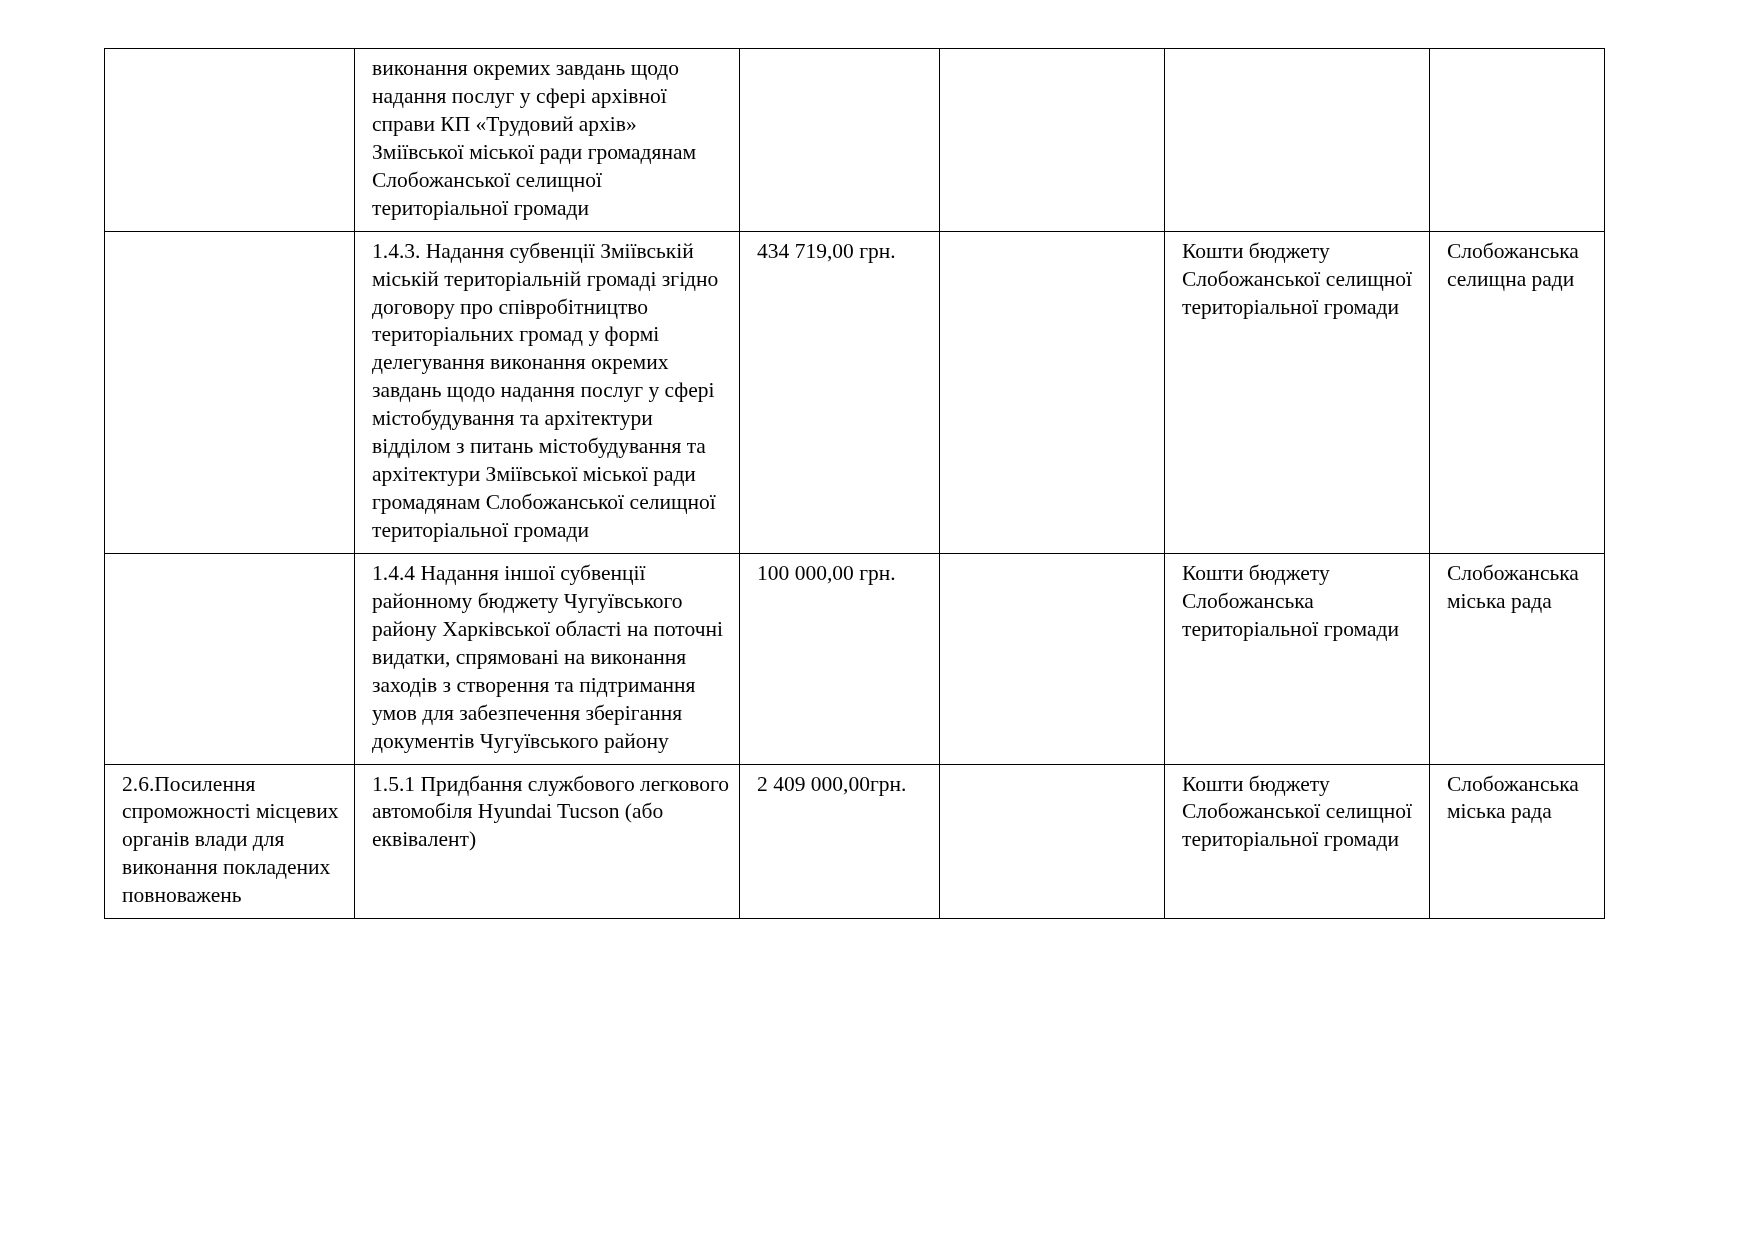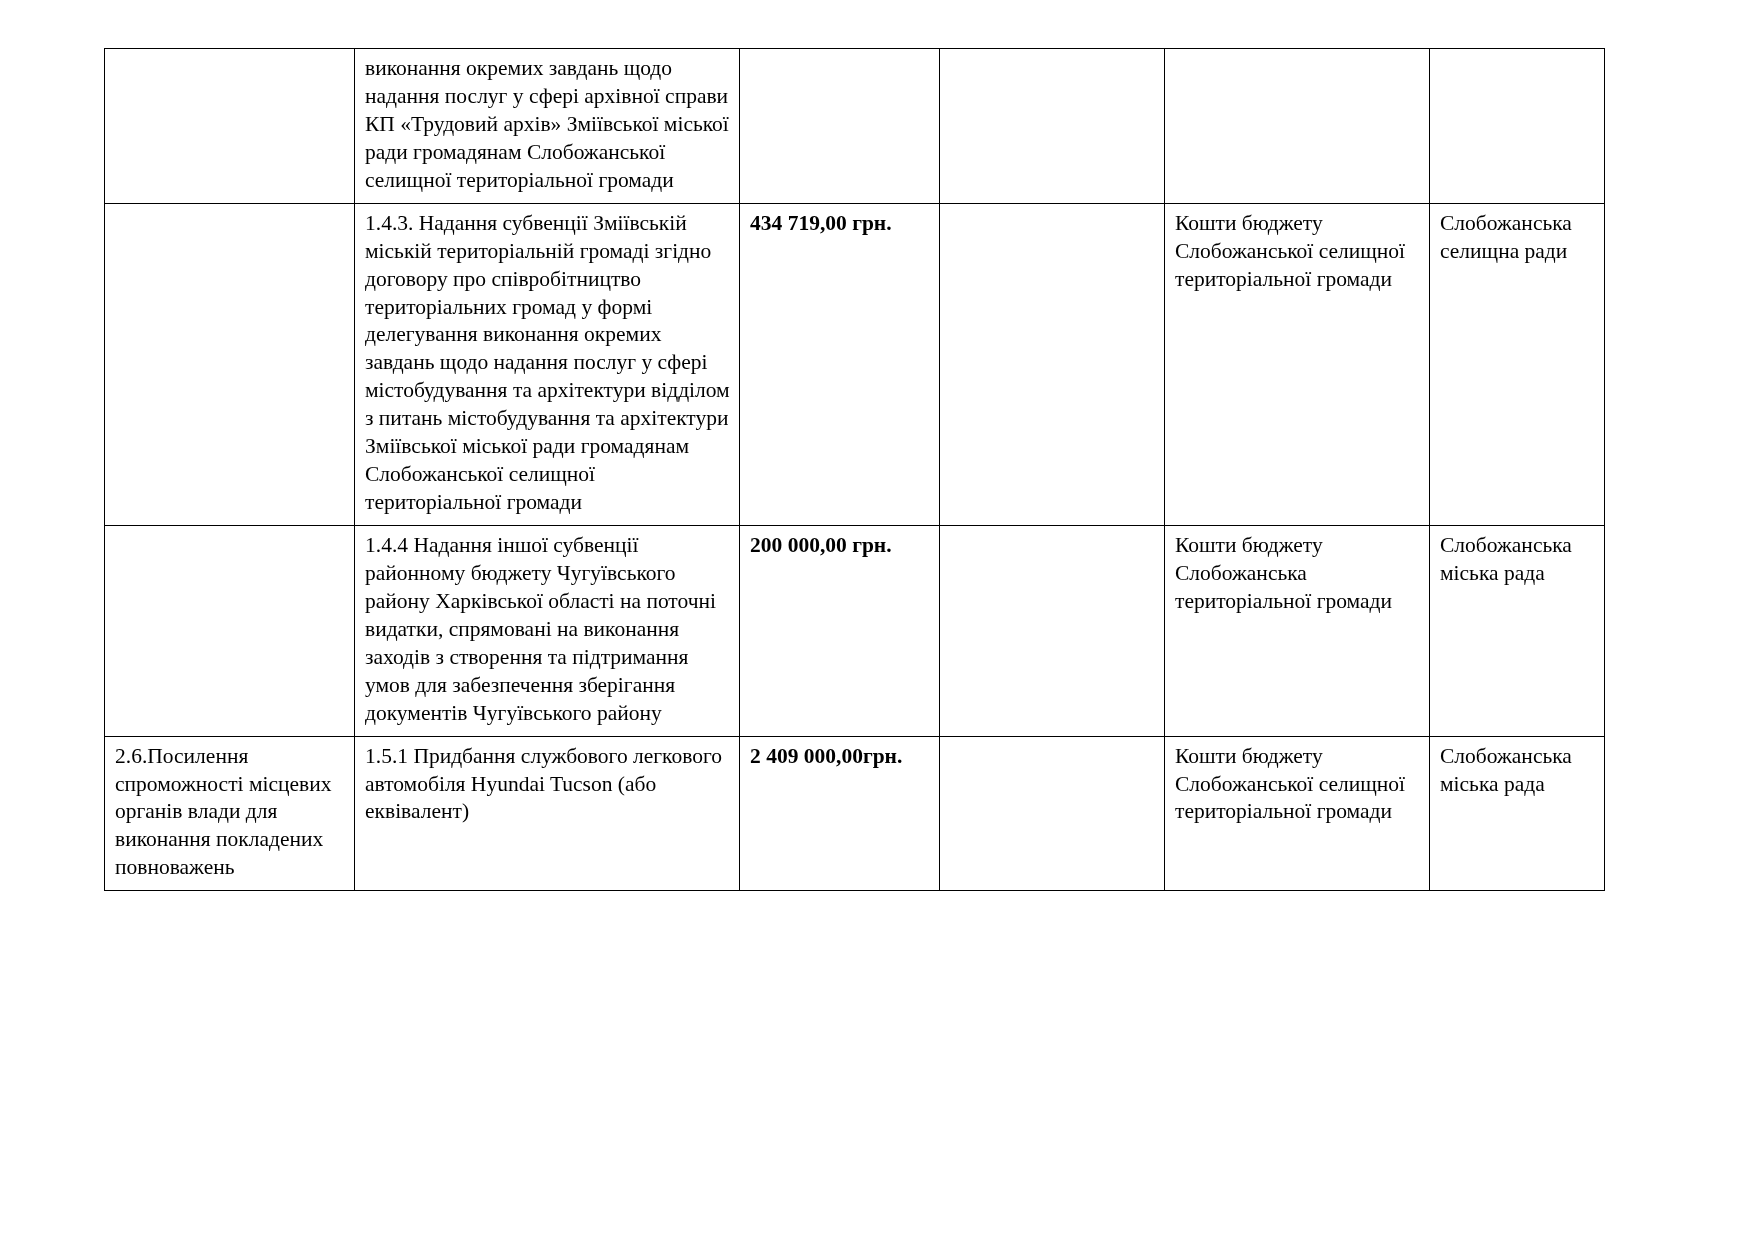--- a/index.html
+++ b/index.html
@@ -22,34 +22,34 @@
   }
   table.doc-table {
     border-collapse: collapse;
     table-layout: fixed;
     width: 1500px;
     margin: 0;
   }
   table.doc-table td {
     border: 1px solid #000000;
     vertical-align: top;
-    padding: 6px 8px 8px 10px;
+    padding: 6px 8px 8px 17px;
     font-size: 21.5px;
     line-height: 1.30;
     font-family: "Liberation Serif", serif;
   }
   col.c1 { width: 250px; }
   col.c2 { width: 385px; }
   col.c3 { width: 200px; }
   col.c4 { width: 225px; }
   col.c5 { width: 265px; }
   col.c6 { width: 175px; }
 
   td.amount {
-    font-weight: bold;
+    font-weight: normal;
     padding-left: 12px;
   }
   td.empty { padding: 0; }
   .cell-text {
     display: block;
     white-space: pre-line;
   }
 </style>
 </head>
 <body>
@@ -106,21 +106,21 @@
           </td>
       </tr>
       <tr>
         <td>
             <span class="cell-text"></span>
           </td>
         <td>
             <span class="cell-text">1.4.4 Надання іншої субвенції районному бюджету Чугуївського району Харківської області на поточні видатки, спрямовані на виконання заходів з створення та підтримання умов для забезпечення зберігання документів Чугуївського району</span>
           </td>
         <td class="amount">
-            <span class="cell-text">200 000,00 грн.</span>
+            <span class="cell-text">100 000,00 грн.</span>
           </td>
         <td class="empty">
             <span class="cell-text"></span>
           </td>
         <td>
             <span class="cell-text">Кошти бюджету Слобожанська територіальної громади</span>
           </td>
         <td>
             <span class="cell-text">Слобожанська міська рада</span>
           </td>

